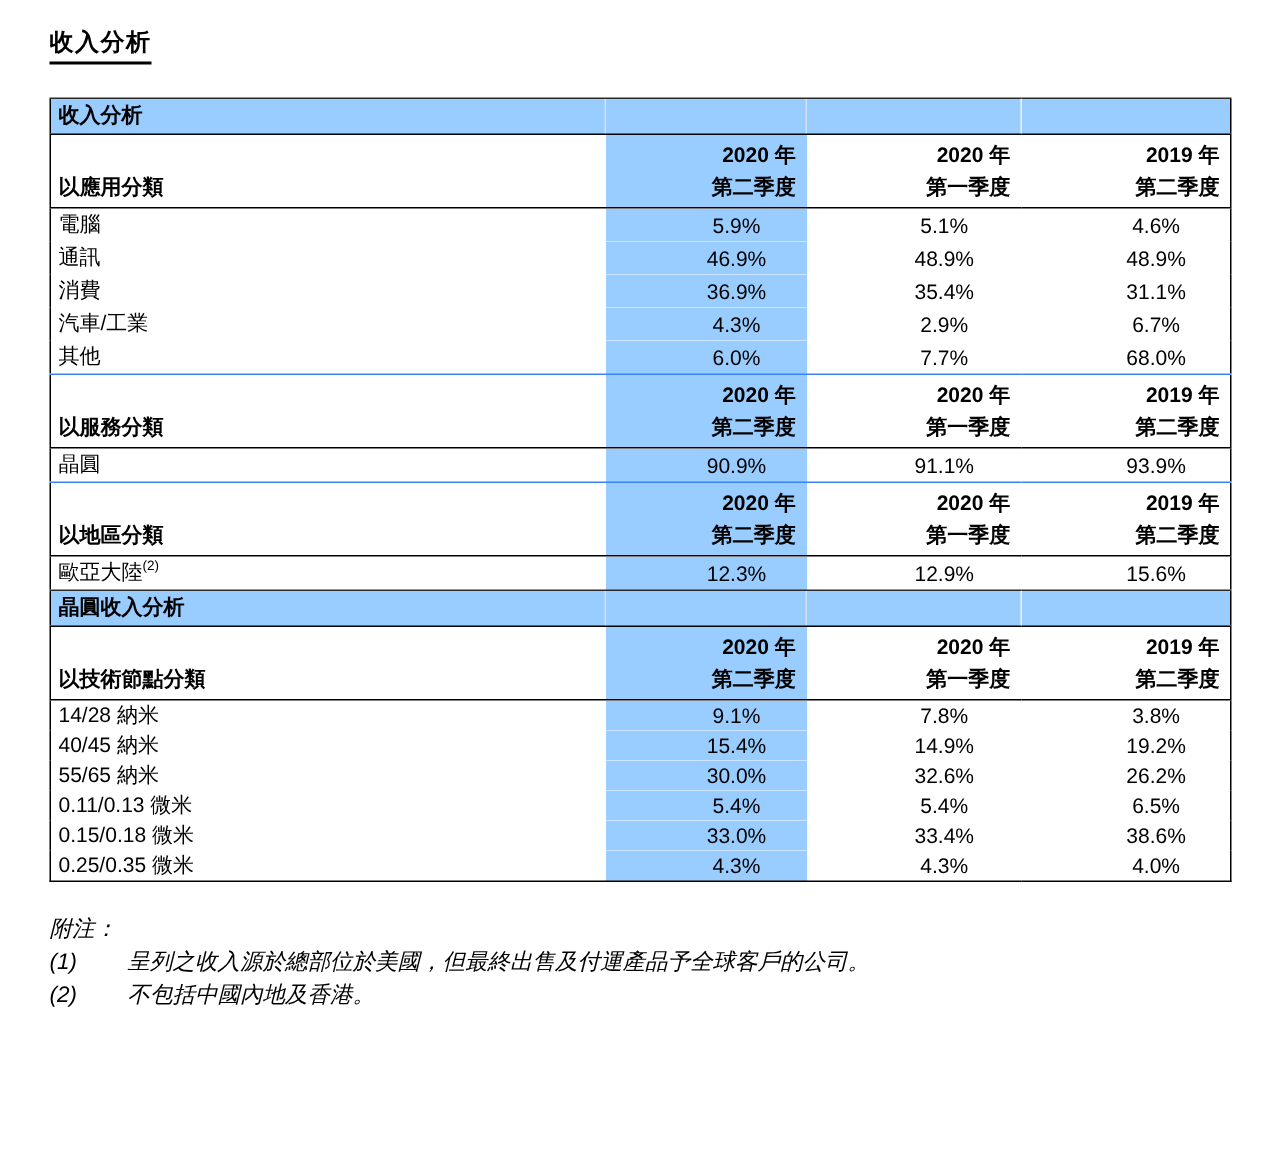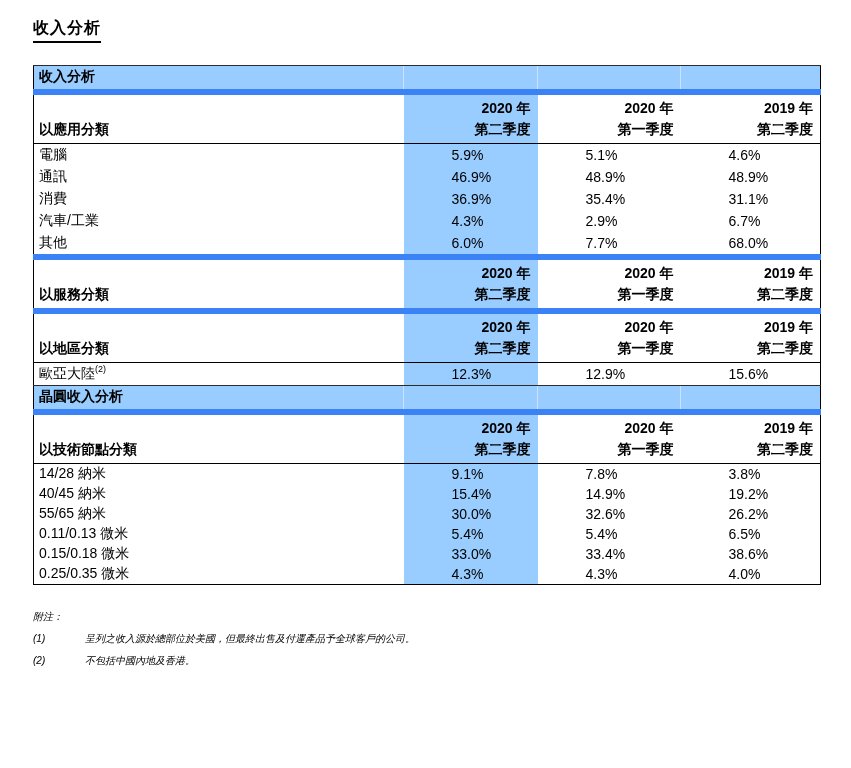--- a/index.html
+++ b/index.html
@@ -43,48 +43,48 @@
     background: var(--hl, #99CCFF);
     height: 22px;
     font-weight: bold;
     padding: 0 0 1px 5px;
     border-top: 1.5px solid #2b2b2b;
     border-bottom: 1px solid #000;
   }
   tr.bar td + td { border-left: 1px solid #cfe3f8; }
   
   tr.hdr td {
-    border-top: 6px solid #3b82f6;
+    border-top: 1px solid #3b82f6;
     border-bottom: 1px solid #000;
     font-weight: bold;
     vertical-align: bottom;
     height: 43px;
     padding: 2px 7px 3px 5px;
     line-height: 21px;
   }
   tr.hdr td.qtr { text-align: right; }
   
   tr.row td {
     height: 22px;
     padding: 0 7px 0 5px;
     vertical-align: middle;
   }
   tbody.sec-tech tr.row td { height: 20px; }
-  tr.row td.val { text-align: left; padding-left: 48px; }
+  tr.row td.val { text-align: center; padding-left: 48px; }
   .hl { background: var(--hl, #99CCFF); }
   sup.fn {
     font-size: 9px;
     line-height: 0;
     vertical-align: 6px;
   }
   
   .notes {
     margin-top: 24px;
     font-style: italic;
-    font-size: 10px;
+    font-size: 15px;
     line-height: 15px;
   }
   .note-heading { margin: 0 0 7px 0; }
   .note-row { display: flex; margin-top: 7px; }
   .note-marker { width: 52px; flex: 0 0 52px; }
   .note-text { flex: 1; }
 </style>
 </head>
 <body>
 
@@ -164,20 +164,26 @@
         <td class="qtr">
           <div>2020 年</div>
           <div>第一季度</div>
         </td>
         <td class="qtr">
           <div>2019 年</div>
           <div>第二季度</div>
         </td>
       </tr>
 
+      <tr class="row">
+        <td>晶圓</td>
+        <td class="val hl">90.9%</td>
+        <td class="val">91.1%</td>
+        <td class="val">93.9%</td>
+      </tr>
 
       <tr class="hdr">
         <td>以地區分類</td>
         <td class="qtr hl">
           <div>2020 年</div>
           <div>第二季度</div>
         </td>
         <td class="qtr">
           <div>2020 年</div>
           <div>第一季度</div>

